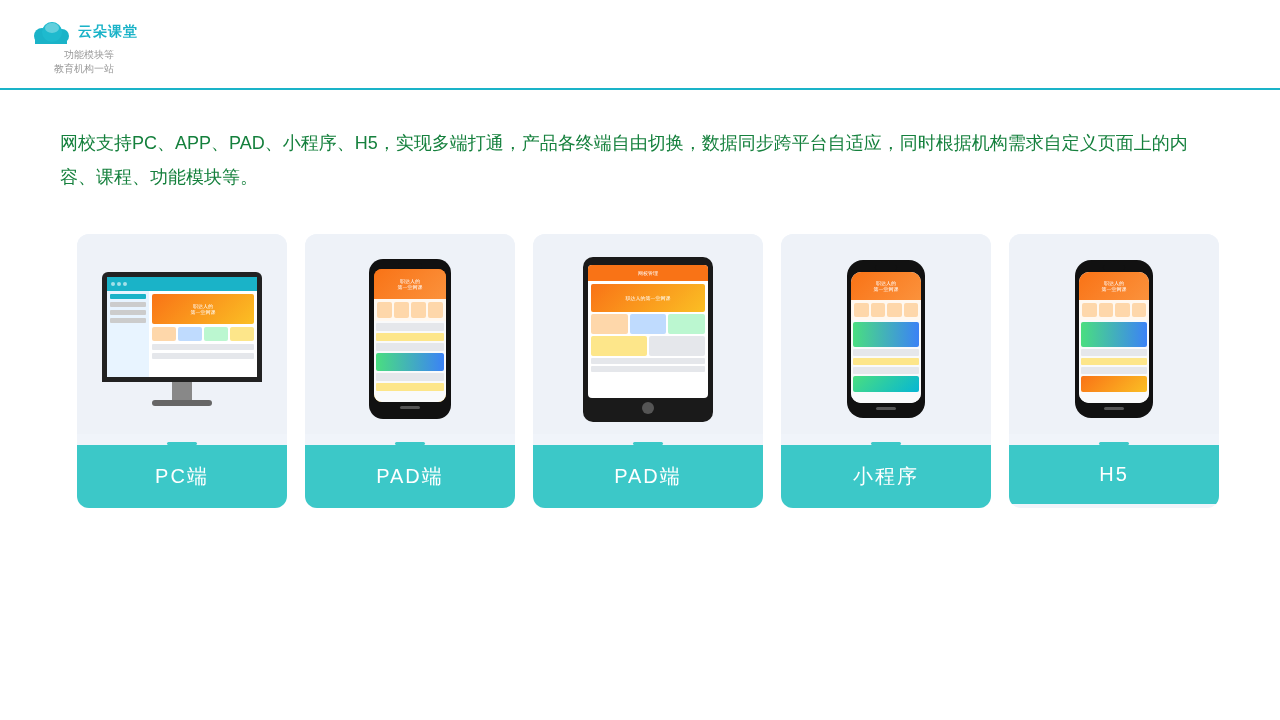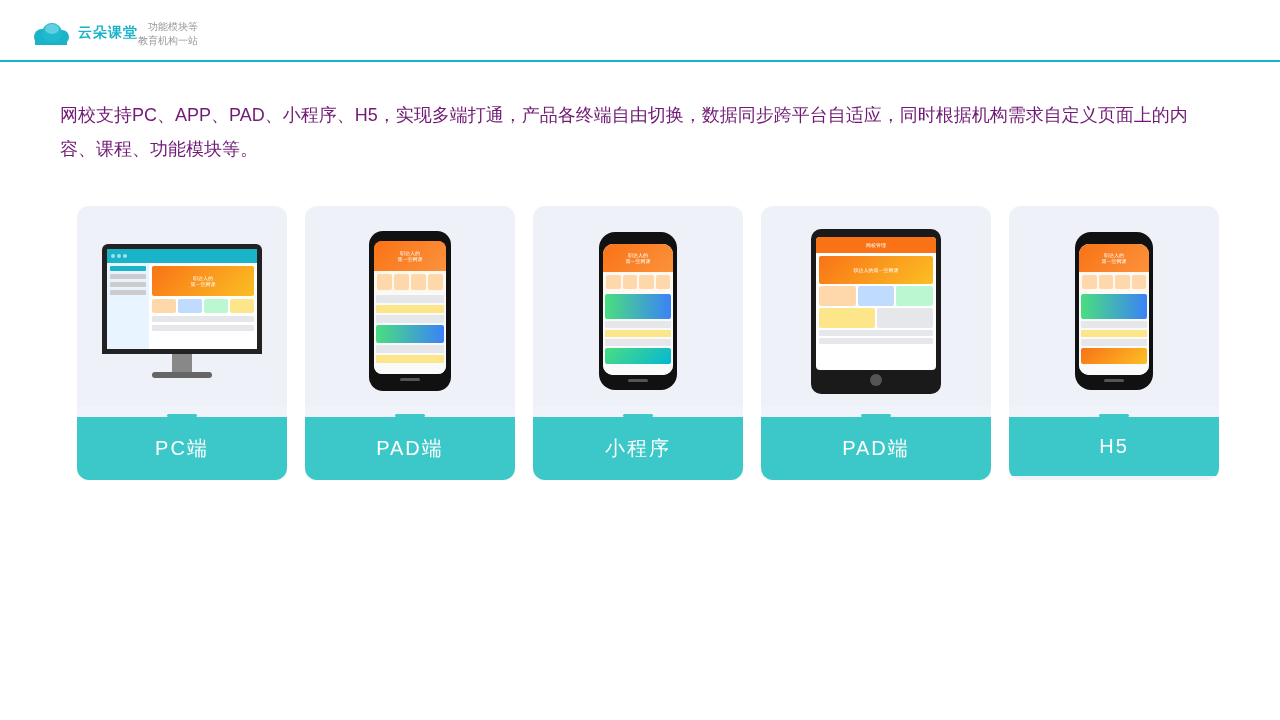--- a/index.html
+++ b/index.html
@@ -34,21 +34,21 @@
     .page-title {
       font-size: 28px;
       font-weight: bold;
       color: #222;
       letter-spacing: 1px;
     }
 
     
     .logo-area {
       display: flex;
-      flex-direction: row;
+      flex-direction: column;
       align-items: center;
     }
     .logo-cloud {
       display: flex;
       align-items: center;
       gap: 6px;
     }
     .logo-text {
       font-size: 14px;
       color: #1ab3c8;
@@ -62,21 +62,21 @@
       margin-top: 2px;
       line-height: 1.4;
     }
 
     
     .desc-section {
       padding: 36px 60px 20px 60px;
     }
     .desc-text {
       font-size: 18px;
-      color: #701a75;
+      color: #15803d;
       line-height: 1.9;
     }
 
     
     .cards-container {
       display: flex;
       gap: 18px;
       padding: 20px 55px 30px 71px;
       justify-content: center;
     }
@@ -489,20 +489,51 @@
             </div>
           </div>
         </div>
         <div class="phone-home"></div>
       </div>
     </div>
     <div class="divider-bar"></div>
     <div class="card-label">PAD端</div>
   </div>
 
+  <div class="card" style="width:230px;">
+    <div class="card-image-area">
+      <div class="tablet-mockup">
+        <div class="tablet-screen">
+          <div class="tablet-top-bar">
+            <div class="tablet-top-text">网校管理</div>
+          </div>
+          <div class="tablet-content">
+            <div style="height:28px;background:linear-gradient(135deg,#f97316,#fbbf24);border-radius:2px;display:flex;align-items:center;justify-content:center;">
+              <span style="font-size:5px;color:#fff;">职达人的第一堂网课</span>
+            </div>
+            <div class="tablet-row">
+              <div class="tablet-block" style="background:#fed7aa;"></div>
+              <div class="tablet-block" style="background:#bfdbfe;"></div>
+              <div class="tablet-block" style="background:#bbf7d0;"></div>
+            </div>
+            <div class="tablet-row">
+              <div class="tablet-block" style="background:#fde68a;"></div>
+              <div class="tablet-block" style="background:#e5e7eb;"></div>
+            </div>
+            <div style="height:6px;background:#e5e7eb;border-radius:1px;"></div>
+            <div style="height:6px;background:#e5e7eb;border-radius:1px;"></div>
+          </div>
+        </div>
+        <div class="tablet-home-btn"></div>
+      </div>
+    </div>
+    <div class="divider-bar"></div>
+    <div class="card-label">PAD端</div>
+  </div>
+
   <div class="card">
     <div class="card-image-area">
       <div class="phone-small">
         <div class="phone-small-notch"></div>
         <div class="phone-small-screen">
           <div class="ps-header">
             <div class="ps-header-text">职达人的<br>第一堂网课</div>
           </div>
           <div class="ps-icons">
             <div class="ps-icon-b"></div>
@@ -518,51 +549,20 @@
             <div style="height:16px;background:linear-gradient(135deg,#4ade80,#06b6d4);border-radius:2px;"></div>
           </div>
         </div>
         <div class="phone-home"></div>
       </div>
     </div>
     <div class="divider-bar"></div>
     <div class="card-label">小程序</div>
   </div>
 
-  <div class="card" style="width:230px;">
-    <div class="card-image-area">
-      <div class="tablet-mockup">
-        <div class="tablet-screen">
-          <div class="tablet-top-bar">
-            <div class="tablet-top-text">网校管理</div>
-          </div>
-          <div class="tablet-content">
-            <div style="height:28px;background:linear-gradient(135deg,#f97316,#fbbf24);border-radius:2px;display:flex;align-items:center;justify-content:center;">
-              <span style="font-size:5px;color:#fff;">职达人的第一堂网课</span>
-            </div>
-            <div class="tablet-row">
-              <div class="tablet-block" style="background:#fed7aa;"></div>
-              <div class="tablet-block" style="background:#bfdbfe;"></div>
-              <div class="tablet-block" style="background:#bbf7d0;"></div>
-            </div>
-            <div class="tablet-row">
-              <div class="tablet-block" style="background:#fde68a;"></div>
-              <div class="tablet-block" style="background:#e5e7eb;"></div>
-            </div>
-            <div style="height:6px;background:#e5e7eb;border-radius:1px;"></div>
-            <div style="height:6px;background:#e5e7eb;border-radius:1px;"></div>
-          </div>
-        </div>
-        <div class="tablet-home-btn"></div>
-      </div>
-    </div>
-    <div class="divider-bar"></div>
-    <div class="card-label">PAD端</div>
-  </div>
-
   <div class="card">
     <div class="card-image-area">
       <div class="phone-small">
         <div class="phone-small-notch"></div>
         <div class="phone-small-screen">
           <div class="ps-header">
             <div class="ps-header-text">职达人的<br>第一堂网课</div>
           </div>
           <div class="ps-icons">
             <div class="ps-icon-b"></div>

